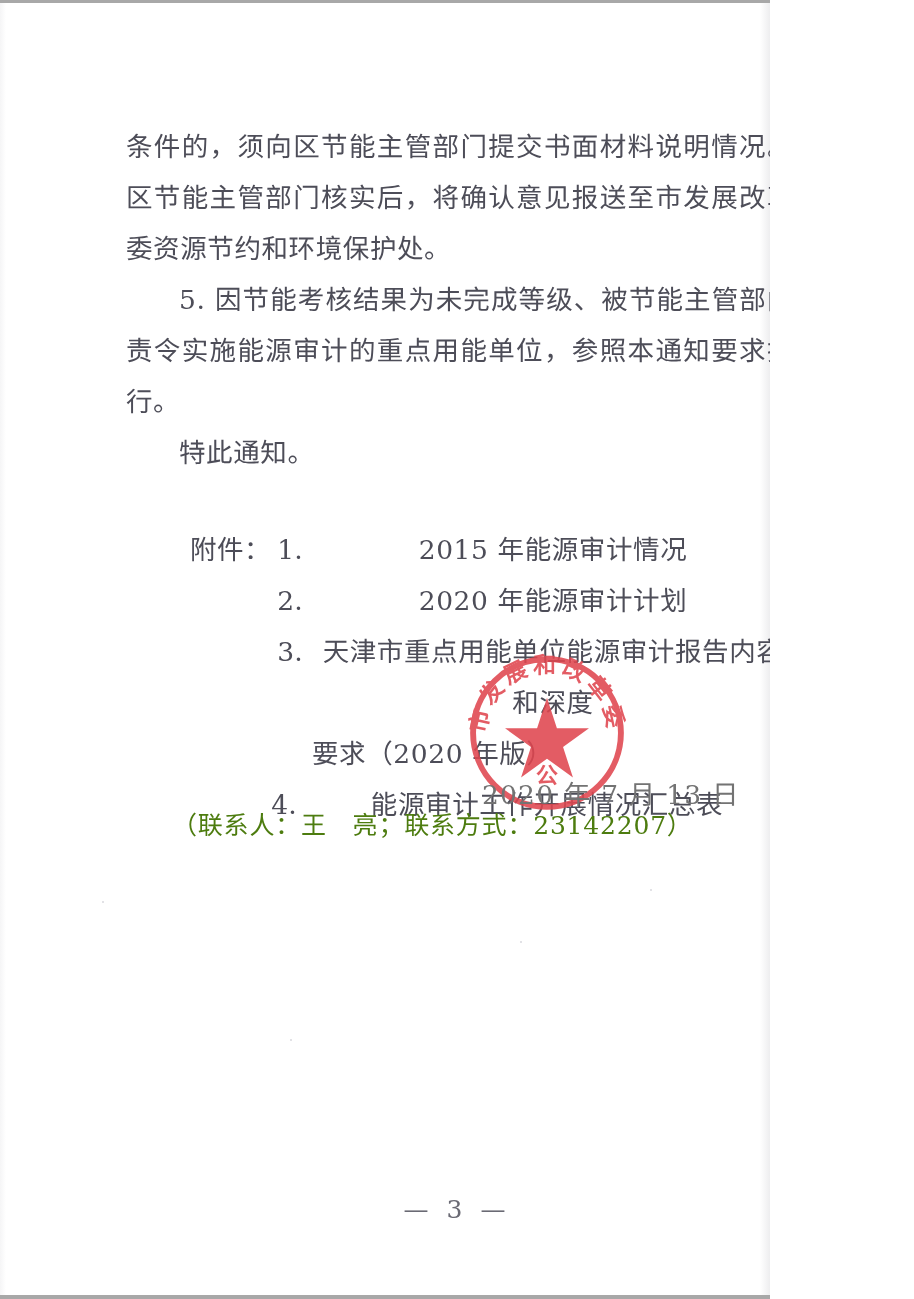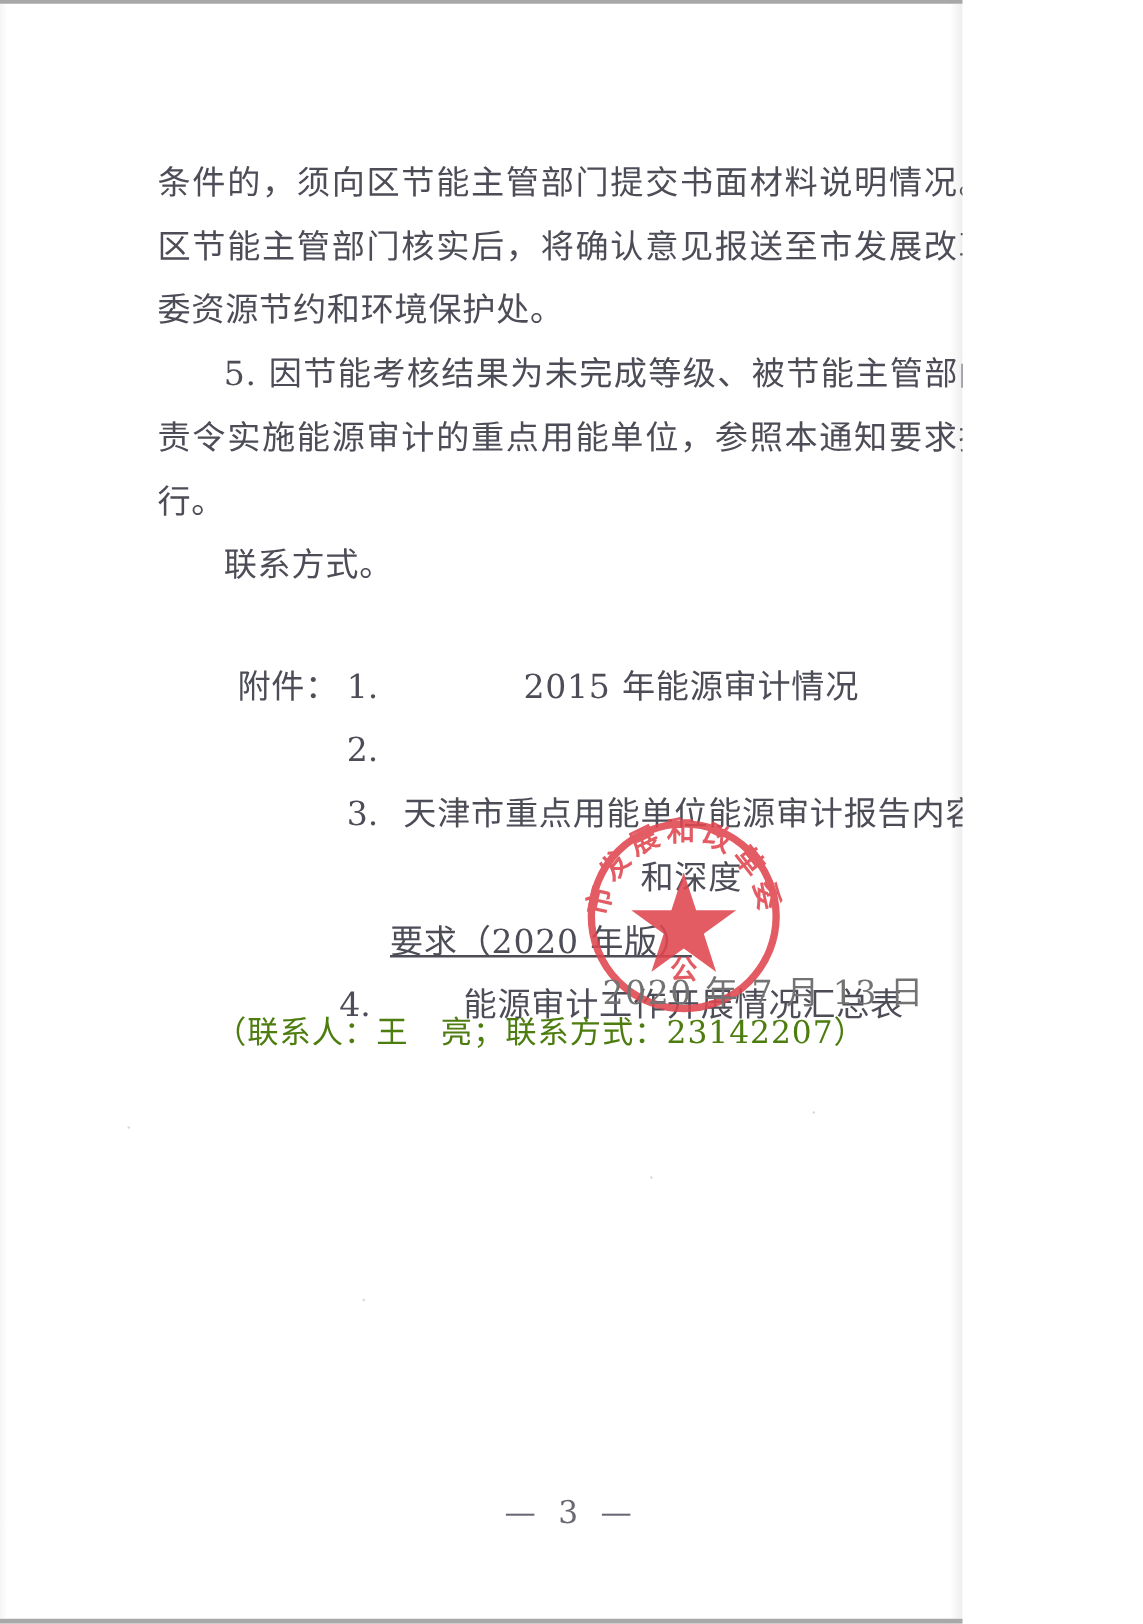--- a/index.html
+++ b/index.html
@@ -99,21 +99,20 @@
   .attach-num.tight {
     width: 32px;
   }
   .attach-text {
     flex: 1 1 auto;
     letter-spacing: 0.6px;
   }
   .attach-subline {
     padding-left: 186px;
     letter-spacing: 0.6px;
-    text-decoration: underline;
   }
 
   
   .sign-zone {
     position: absolute;
     left: 126px;
     top: 640px;
     width: 668px;
     height: 230px;
   }
@@ -193,35 +192,36 @@
   <div class="speck" style="left:848px; top:1230px; width:2px; height:3px;"></div>
   <div class="speck" style="left:650px; top:886px; width:2px; height:2px;"></div>
   <div class="speck" style="left:290px; top:1036px; width:2px; height:2px;"></div>
 
   <div class="body-area">
 
     <p class="para">条件的，须向区节能主管部门提交书面材料说明情况。区节能主管部门核实后，将确认意见报送至市发展改革委资源节约和环境保护处。</p>
 
     <p class="para indent">5. 因节能考核结果为未完成等级、被节能主管部门责令实施能源审计的重点用能单位，参照本通知要求执行。</p>
 
-    <p class="para indent">联系方式。</p>
+    <p class="para indent">特此通知。</p>
 
     <div class="spacer-attach"></div>
 
     <div class="attachments">
 
       <div class="attach-row">
         <span class="attach-label">附件：</span>
         <span class="attach-num">1.</span>
         <span class="attach-text">2015 年能源审计情况</span>
       </div>
 
       <div class="attach-row">
         <span class="attach-label blank">附件：</span>
         <span class="attach-num">2.</span>
+        <span class="attach-text">2020 年能源审计计划</span>
       </div>
 
       <div class="attach-row">
         <span class="attach-label blank">附件：</span>
         <span class="attach-num">3.</span>
         <span class="attach-text">天津市重点用能单位能源审计报告内容和深度</span>
       </div>
 
       <div class="attach-subline">要求（2020 年版）</div>
 

